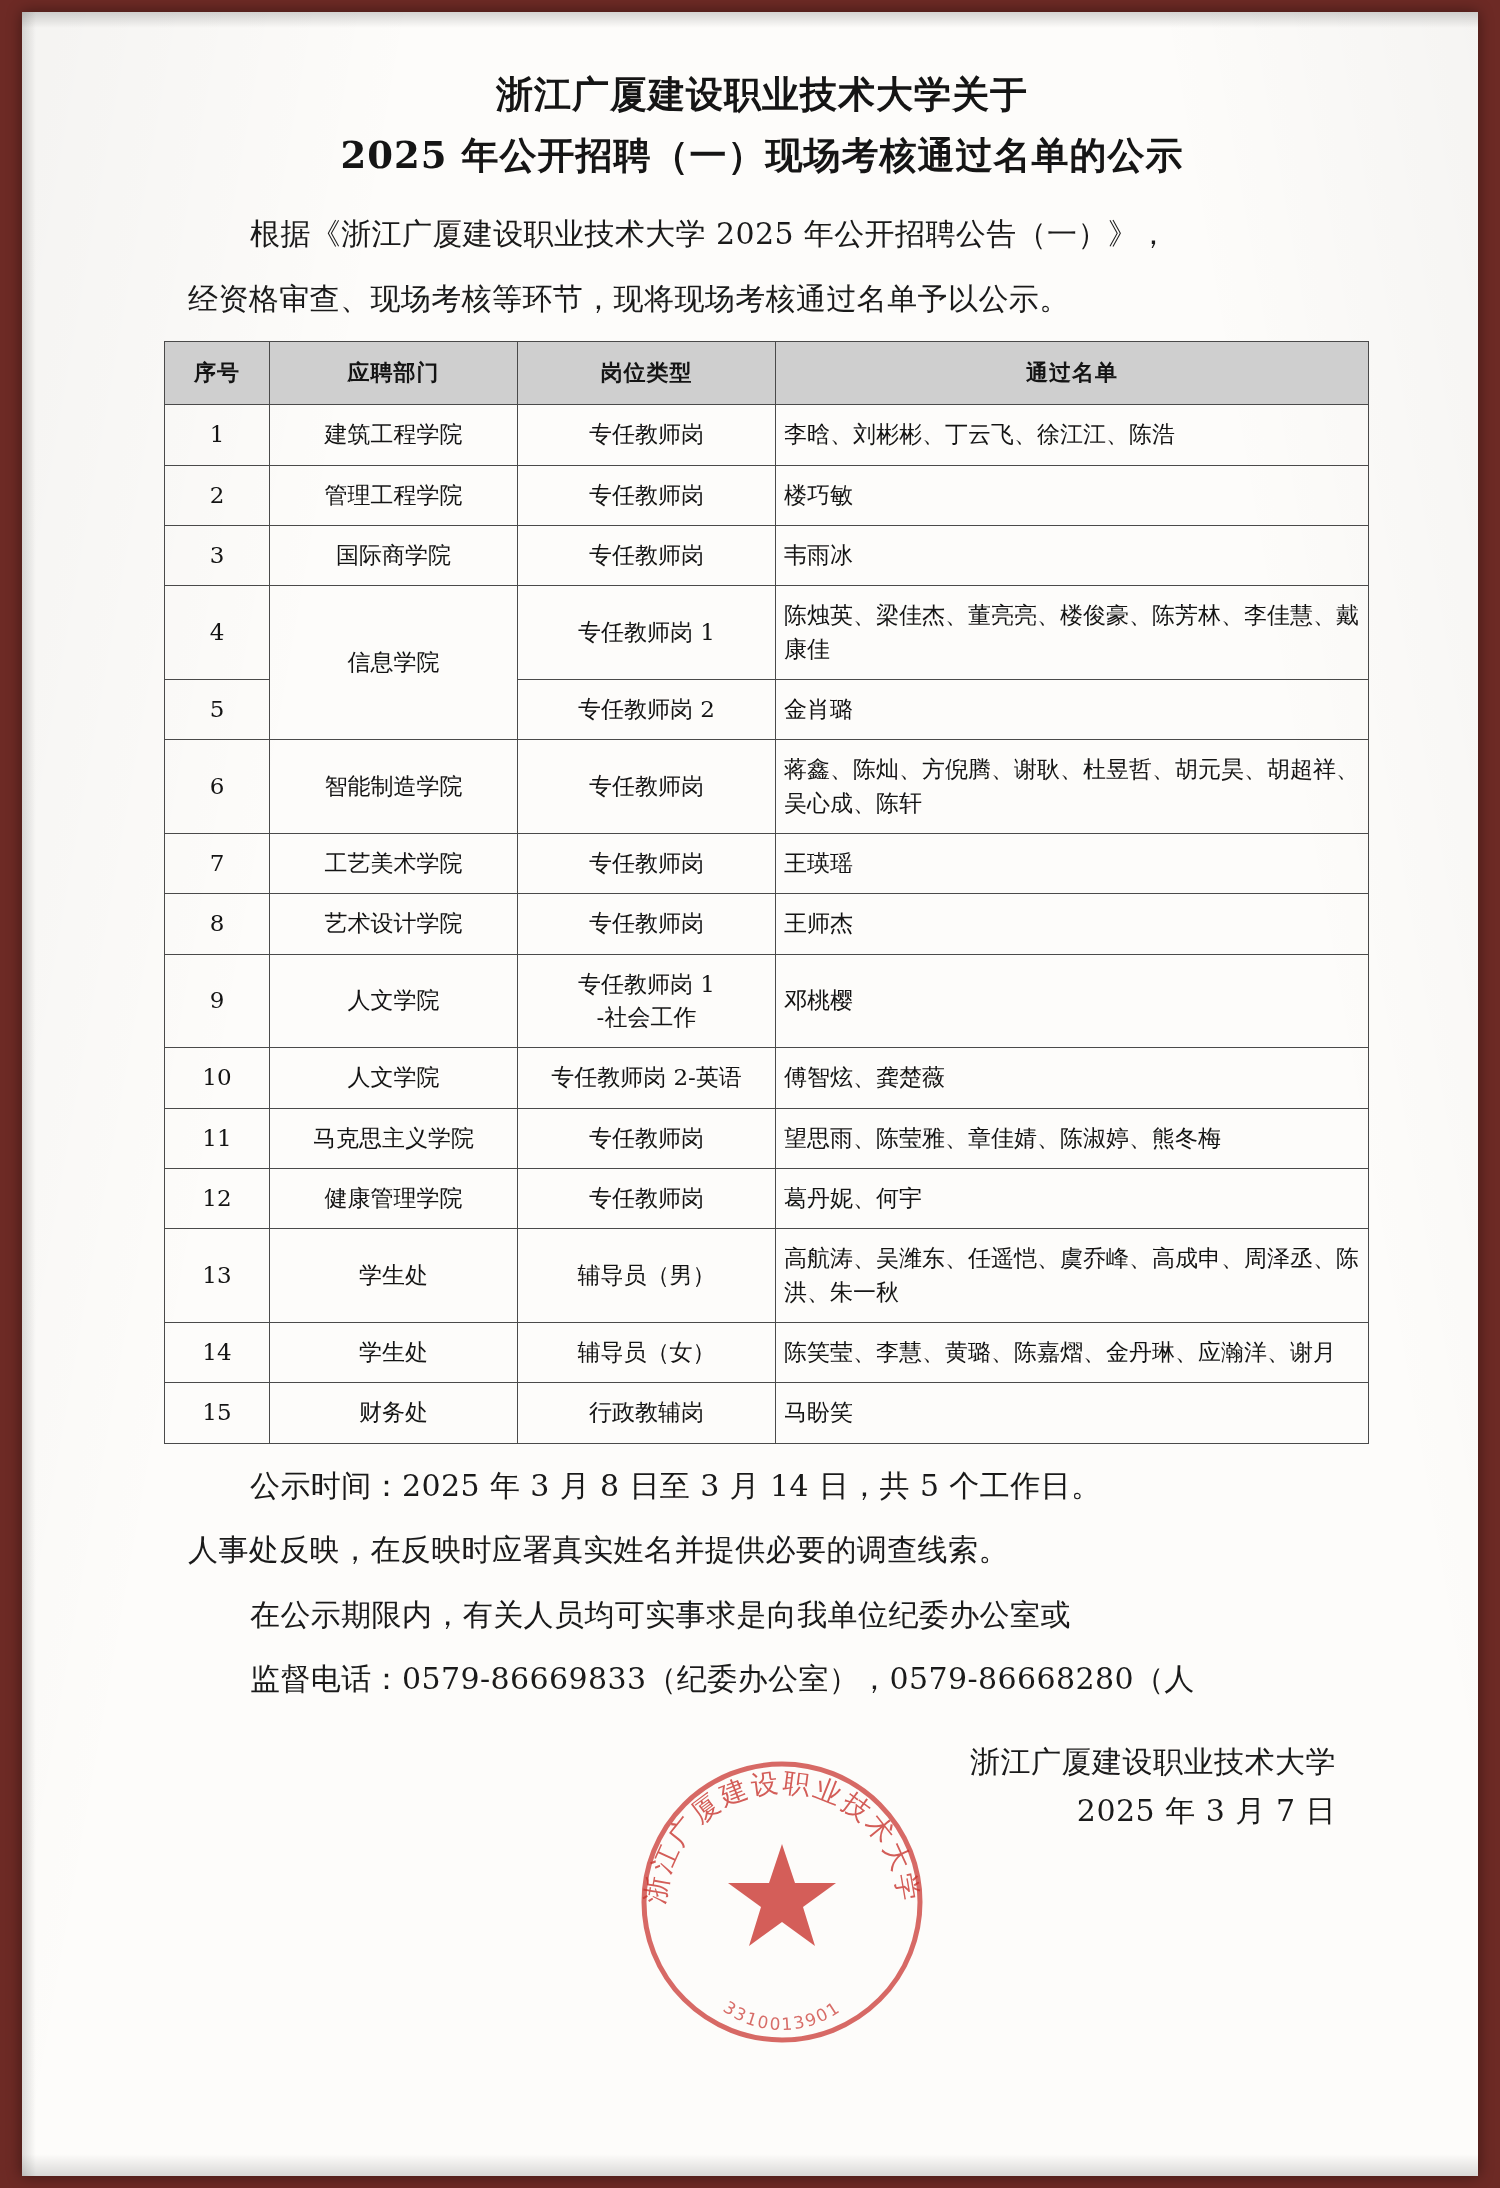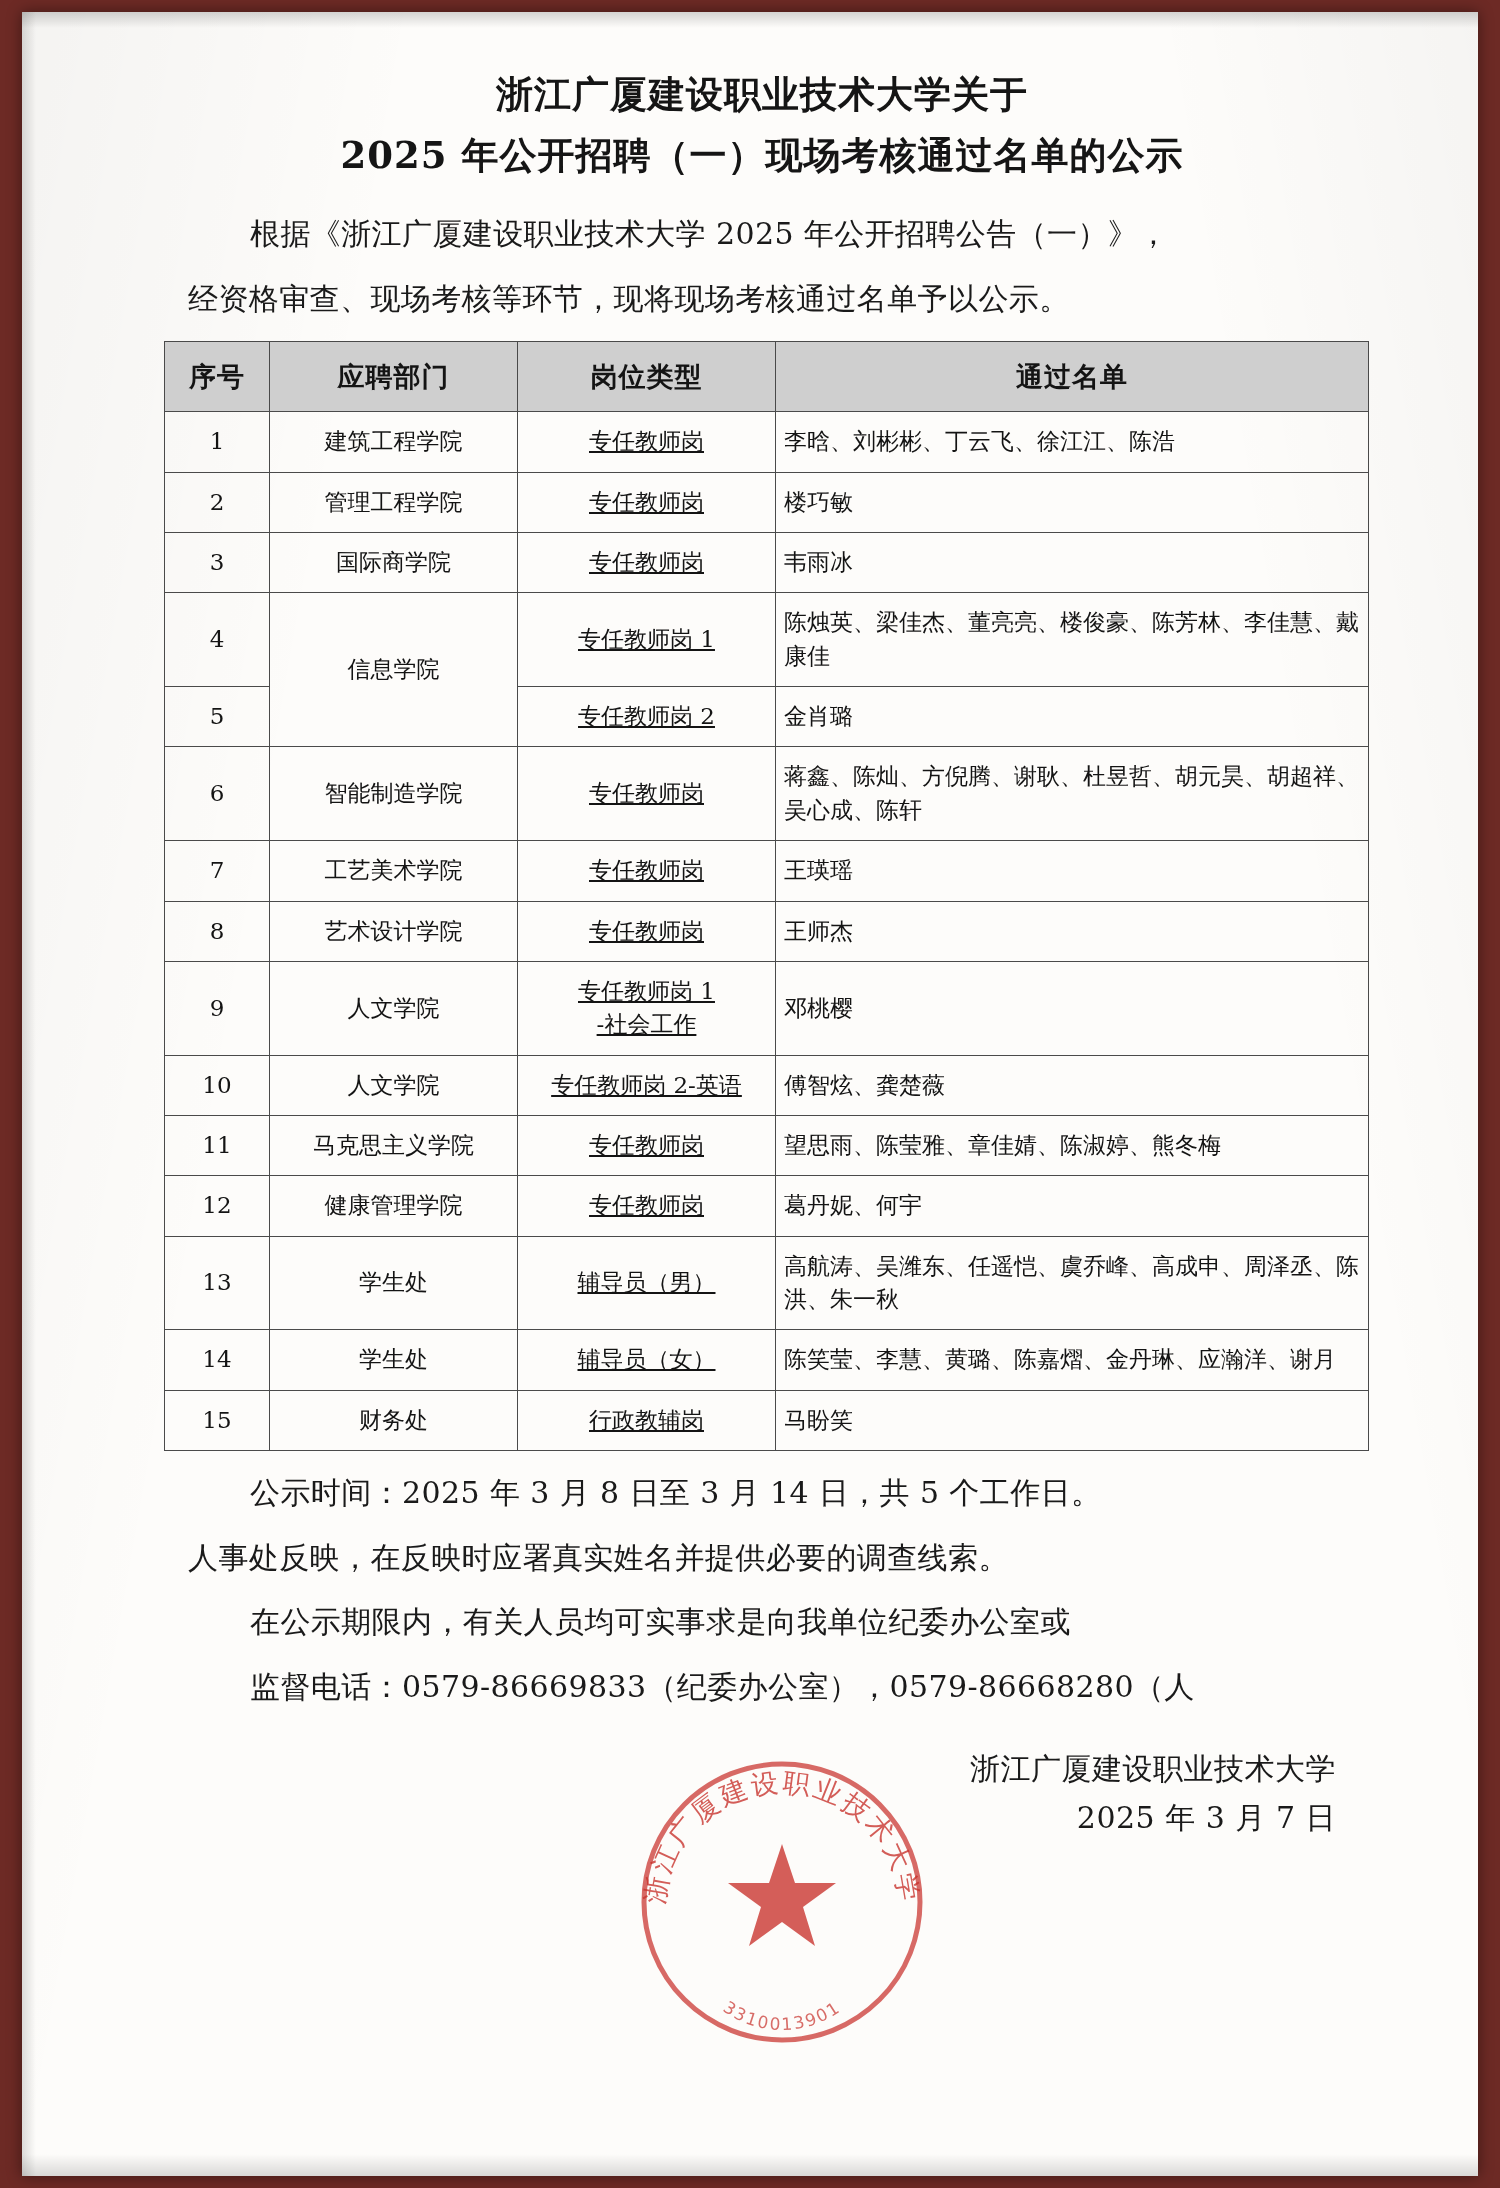--- a/index.html
+++ b/index.html
@@ -78,27 +78,27 @@
     font-size: 23px;
     color: #141414;
     padding: 13px 8px;
     line-height: 1.45;
     font-family: "DejaVu Serif", "Liberation Serif", serif;
   }
   table.list th {
     background: #cfcfcf;
     font-weight: bold;
     text-align: center;
-    font-size: 27px;
+    font-size: 22px;
     padding: 15px 16px;
     letter-spacing: 1px;
   }
   td.c-idx { width: 72px; text-align: center; }
   td.c-dept { width: 215px; text-align: center; }
-  td.c-type { width: 225px; text-align: center; text-decoration: underline; }
+  td.c-type { width: 225px; text-align: center; }
   td.c-names { width: 560px; text-align: left; padding-left: 16px; }
   th.h-idx { width: 72px; }
   th.h-dept { width: 215px; }
   th.h-type { width: 225px; }
   th.h-names { width: 560px; }
   .tail {
     margin-top: 18px;
   }
   .tail p.para {
     margin-bottom: 2px;

